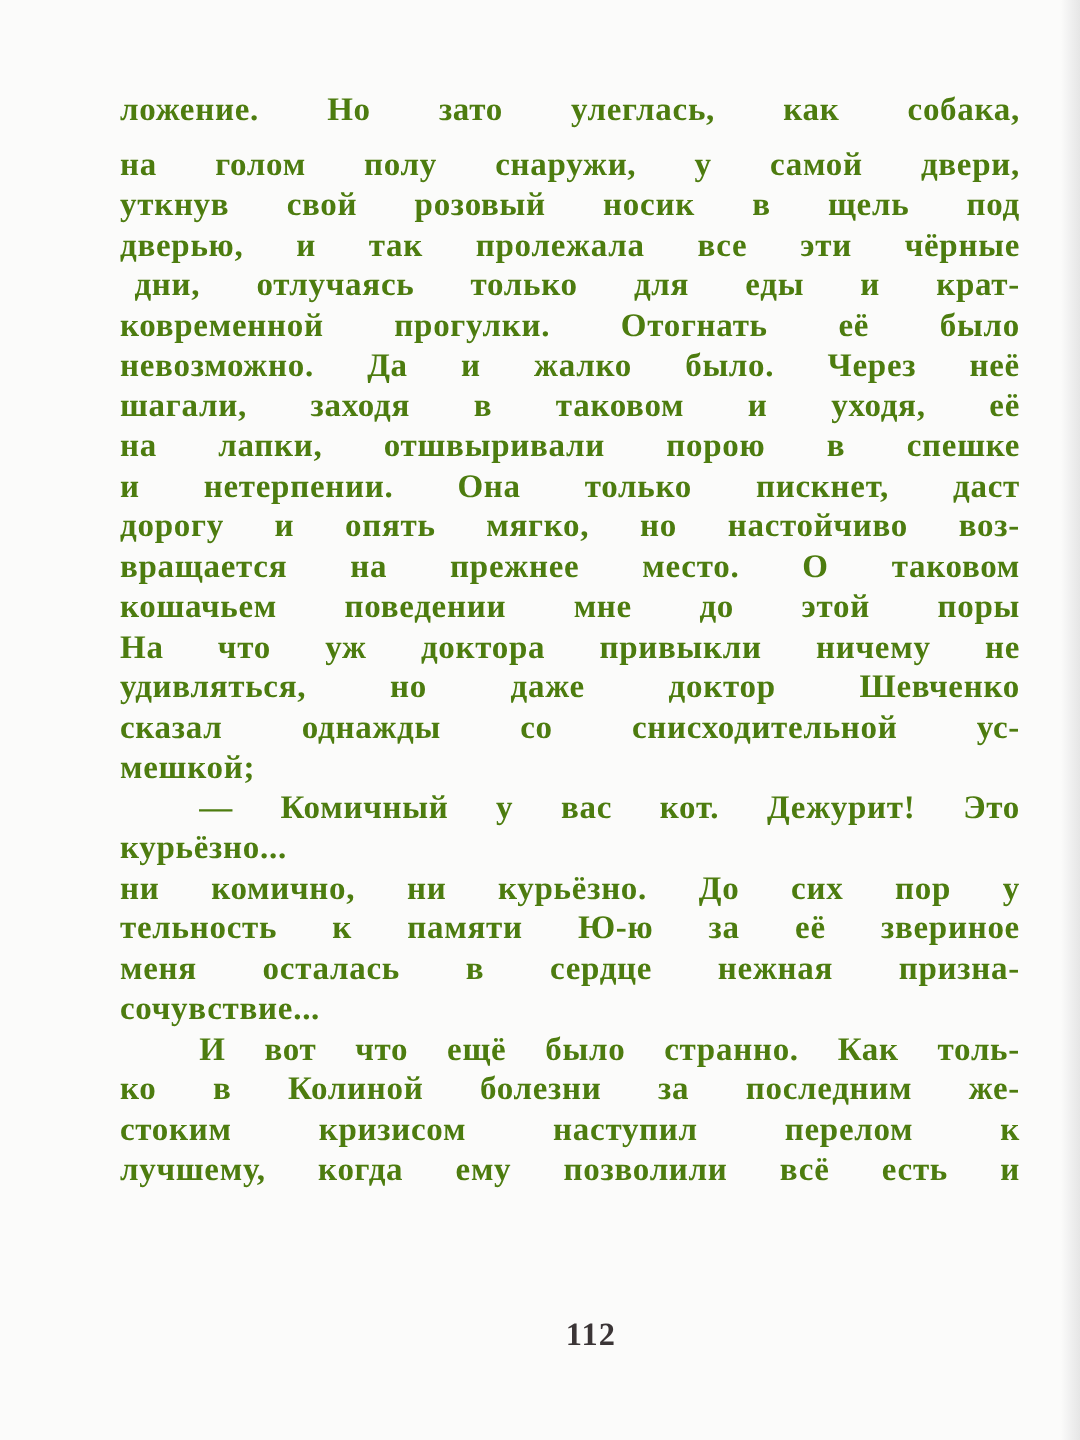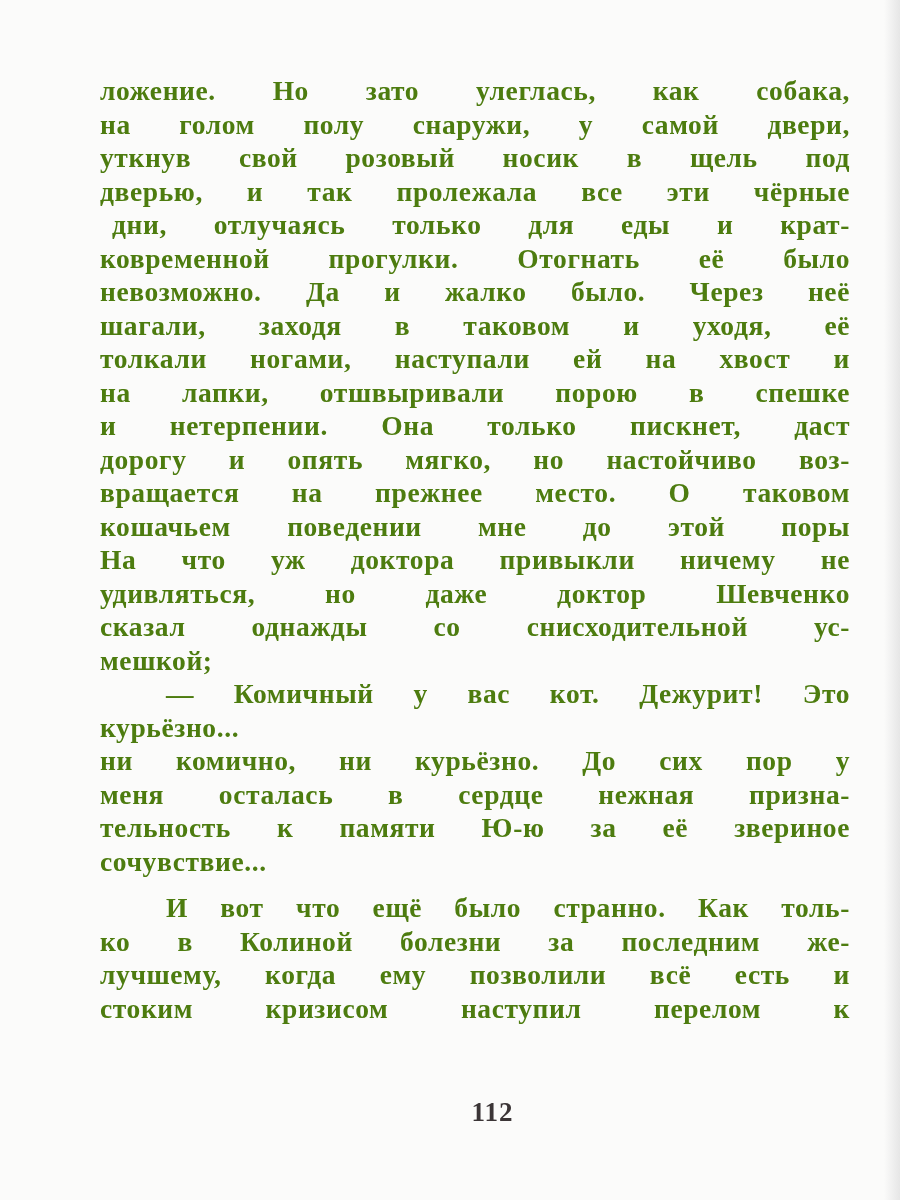--- a/index.html
+++ b/index.html
@@ -41,42 +41,41 @@
     letter-spacing: 1px;
   }
 </style>
 </head>
 <body>
 
 <div class="page-edge"></div>
 
 <div class="text-block">
   <span class="line" style="white-space: nowrap;">ложение. Но зато улеглась, как собака,</span>
-  <span class="line" style="white-space: nowrap;">на голом полу снаружи, у самой двери,</span>
+  <span class="line" style="white-space: nowrap; margin-top: 12px;">на голом полу снаружи, у самой двери,</span>
   <span class="line" style="white-space: nowrap;">уткнув свой розовый носик в щель под</span>
   <span class="line" style="white-space: nowrap;">дверью, и так пролежала все эти чёрные</span>
   <span class="line" style="white-space: nowrap; margin-left: 12px;">дни, отлучаясь только для еды и крат-</span>
   <span class="line" style="white-space: nowrap;">ковременной прогулки. Отогнать её было</span>
   <span class="line" style="white-space: nowrap;">невозможно. Да и жалко было. Через неё</span>
   <span class="line" style="white-space: nowrap;">шагали, заходя в таковом и уходя, её</span>
-  <span class="line" style="white-space: nowrap;">толкали ногами, наступали ей на хвост и</span>
   <span class="line" style="white-space: nowrap;">на лапки, отшвыривали порою в спешке</span>
   <span class="line" style="white-space: nowrap;">и нетерпении. Она только пискнет, даст</span>
   <span class="line" style="white-space: nowrap;">дорогу и опять мягко, но настойчиво воз-</span>
   <span class="line" style="white-space: nowrap;">вращается на прежнее место. О таковом</span>
   <span class="line" style="white-space: nowrap;">кошачьем поведении мне до этой поры</span>
   <span class="line" style="white-space: nowrap;">На что уж доктора привыкли ничему не</span>
   <span class="line" style="white-space: nowrap;">удивляться, но даже доктор Шевченко</span>
   <span class="line" style="white-space: nowrap;">сказал однажды со снисходительной ус-</span>
   <span class="line last" style="white-space: nowrap;">мешкой;</span>
   <span class="line indent" style="white-space: nowrap;">— Комичный у вас кот. Дежурит! Это</span>
   <span class="line last" style="white-space: nowrap;">курьёзно...</span>
   <span class="line" style="white-space: nowrap;">ни комично, ни курьёзно. До сих пор у</span>
+  <span class="line" style="white-space: nowrap;">тельность к памяти Ю-ю за её звериное</span>
   <span class="line" style="white-space: nowrap;">меня осталась в сердце нежная призна-</span>
-  <span class="line" style="white-space: nowrap;">тельность к памяти Ю-ю за её звериное</span>
   <span class="line last" style="white-space: nowrap;">сочувствие...</span>
-  <span class="line indent" style="white-space: nowrap; margin-top: 13px;">И вот что ещё было странно. Как толь-</span>
+  <span class="line indent" style="white-space: nowrap;">И вот что ещё было странно. Как толь-</span>
   <span class="line" style="white-space: nowrap;">ко в Колиной болезни за последним же-</span>
+  <span class="line" style="white-space: nowrap;">стоким кризисом наступил перелом к</span>
   <span class="line" style="white-space: nowrap;">лучшему, когда ему позволили всё есть и</span>
-  <span class="line" style="white-space: nowrap;">стоким кризисом наступил перелом к</span>
 </div>
 
 <div class="page-number">112</div>
 
 </body></html>

